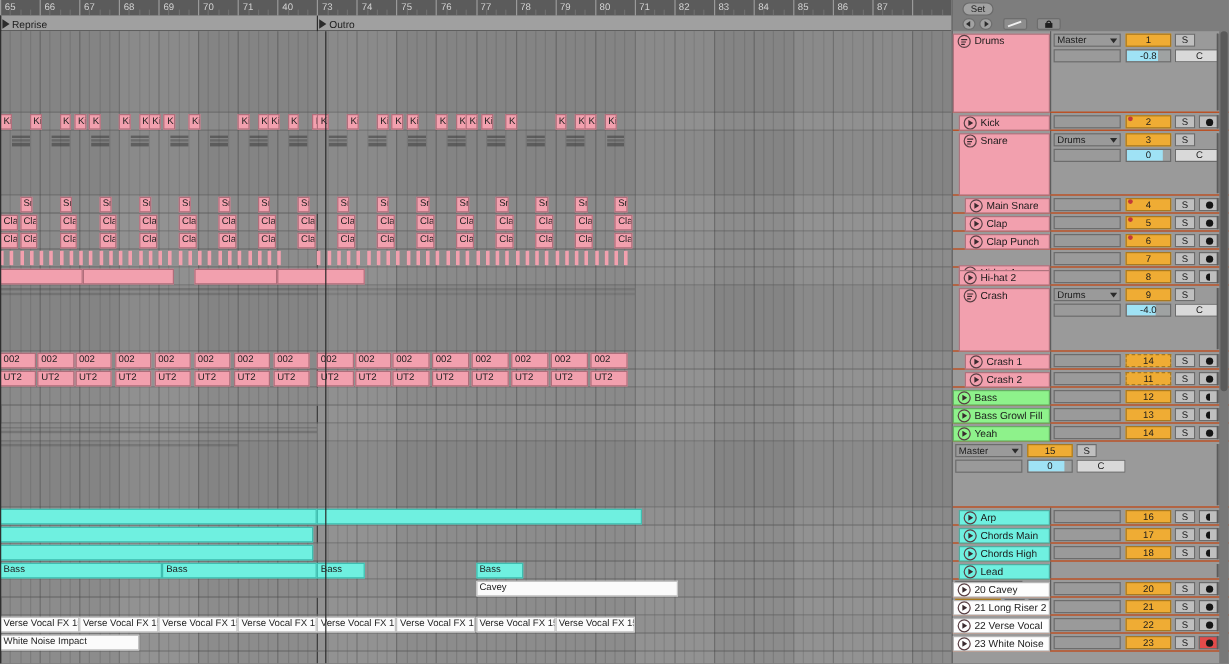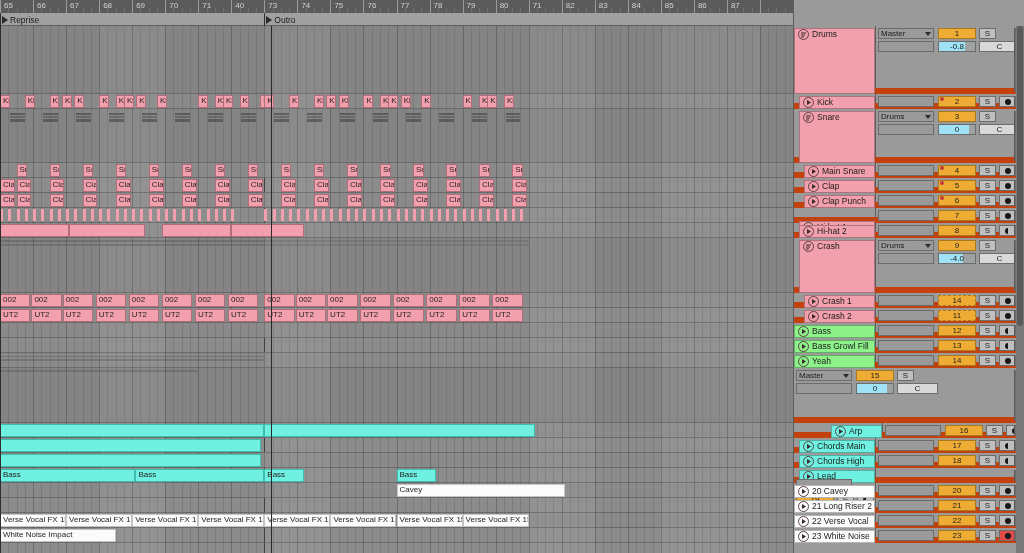--- a/index.html
+++ b/index.html
@@ -56,21 +56,21 @@
           border-left:1px solid #5d5d5d; }
   #tltop{ position:absolute; left:0; top:0; width:231px; height:26px; background:#7d7d7d; }
   .setbtn{ position:absolute; left:8px; top:2px; height:11px; padding:0 6px;
            background:#a2a2a2; border:1px solid #6b6b6b; border-radius:6px;
            font-size:8px; line-height:10px; color:#242424; }
   .minibtn{ position:absolute; top:15px; height:10px; background:#a2a2a2;
             border:1px solid #6d6d6d; border-radius:2px; }
   .circbtn{ width:11px; border-radius:50%; }
 
   .tr{ position:absolute; left:0; width:231px; display:flex; align-items:flex-start;
-       border-bottom:6px solid #c2410c; }
+       border-bottom:1px solid #c2410c; }
   .tr .namebox{ position:relative; width:82px; height:100%; display:flex; align-items:flex-start;
                 padding-top:2px; border-right:1px solid #5d5d5d; }
   .tr .tico{ width:11px; height:11px; border-radius:50%; border:1px solid #5a4045;
              margin:0 3px 0 3px; flex:none; position:relative; }
   .tr .tname{ font-size:8.5px; line-height:11px; color:#1b1b1b; white-space:nowrap;
               overflow:hidden; }
   .tr .colmid{ width:60px; padding:2px 2px 0 2px; }
   .tr .colright{ width:86px; padding:2px 2px 0 2px; }
   .selbox{ width:56px; height:11px; background:#9a9a9a; border:1px solid #6c6c6c;
            font-size:8px; line-height:10px; color:#1c1c1c; padding-left:2px;
@@ -925,20 +925,44 @@
         <div class="clip white" style="left: 0px; width: 115.646px; top: 503px; height: 13px;">
           <span class="lbl">White Noise Impact</span>
         </div>
       </div>
 
     <div class="playhead" style="left:271px"></div>
     <div class="locline" style="left:0px"></div>
   </div>
 
   <div id="tlist">
+    <div id="tltop">
+      <div class="setbtn">Set</div>
+      <div class="minibtn circbtn" style="left:8px;width:11px;">
+        <svg width="9" height="8" viewBox="0 0 9 8" style="position:absolute;left:0;top:0">
+            <polygon points="5.5,1.5 2,4 5.5,6.5" fill="#2b2b2b"></polygon>
+          </svg>
+      </div>
+      <div class="minibtn circbtn" style="left:22px;width:11px;">
+        <svg width="9" height="8" viewBox="0 0 9 8" style="position:absolute;left:0;top:0">
+            <polygon points="3.5,1.5 7,4 3.5,6.5" fill="#2b2b2b"></polygon>
+          </svg>
+      </div>
+      <div class="minibtn" style="left:42px;width:20px;background:#8d8d8d;">
+        <svg width="18" height="8" viewBox="0 0 18 8" style="position:absolute;left:0;top:0">
+            <line x1="3" y1="6" x2="14" y2="2" stroke="#f0f0f0" stroke-width="1.6"></line>
+          </svg>
+      </div>
+      <div class="minibtn" style="left:70px;width:20px;background:#8d8d8d;">
+        <svg width="18" height="8" viewBox="0 0 18 8" style="position:absolute;left:0;top:0">
+          <rect x="6" y="3.2" width="6" height="4" fill="#1e1e1e"></rect>
+          <path d="M7.4 3.2 a1.6 1.6 0 0 1 3.2 0" fill="none" stroke="#1e1e1e" stroke-width="1"></path>
+        </svg>
+      </div>
+    </div>
     <div id="trackrows" style="position:absolute;left:0;top:26px;width:231px;">
         <div class="tr" style="top: 0px; height: 68px;">
           <div class="namebox" style="padding-left: 0px;">
             <div style="flex: 1 1 0%; height: 66px; display: flex; align-items: flex-start; background: rgb(242, 160, 174); border: 1px solid rgba(0, 0, 0, 0.28);">
               <span class="tico">
                 <svg width="9" height="9" viewBox="0 0 9 9" style="position:absolute;left:0;top:0">
                   <path d="M2 3h5M2 5h4M2 7h3" stroke="#3a2a2e" stroke-width="1" fill="none"></path>
                 </svg>
               </span>
               <span class="tname">Drums</span>
@@ -1350,21 +1374,21 @@
                 <div class="vt">0</div>
               </div>
               <div class="cbtn">C</div>
             </div>
           </div>
           <div class="meter" style="height: 51px;">
             <i style="height:100%"></i>
             <i style="height:100%"></i>
           </div>
         </div>
-        <div class="tr" style="top: 397px; height: 15px; padding-left: 32px;">
+        <div class="tr" style="top: 397px; height: 15px;">
           <div class="namebox" style="padding-left: 5px;">
             <div style="flex: 1 1 0%; height: 13px; display: flex; align-items: flex-start; background: rgb(111, 240, 224); border: 1px solid rgba(0, 0, 0, 0.28);">
               <span class="tico">
                 <svg width="9" height="9" viewBox="0 0 9 9" style="position:absolute;left:0;top:0">
                   <polygon points="3,2 7,4.5 3,7" fill="#3a2a2e"></polygon>
                 </svg>
               </span>
               <span class="tname">Arp</span>
             </div>
           </div>

